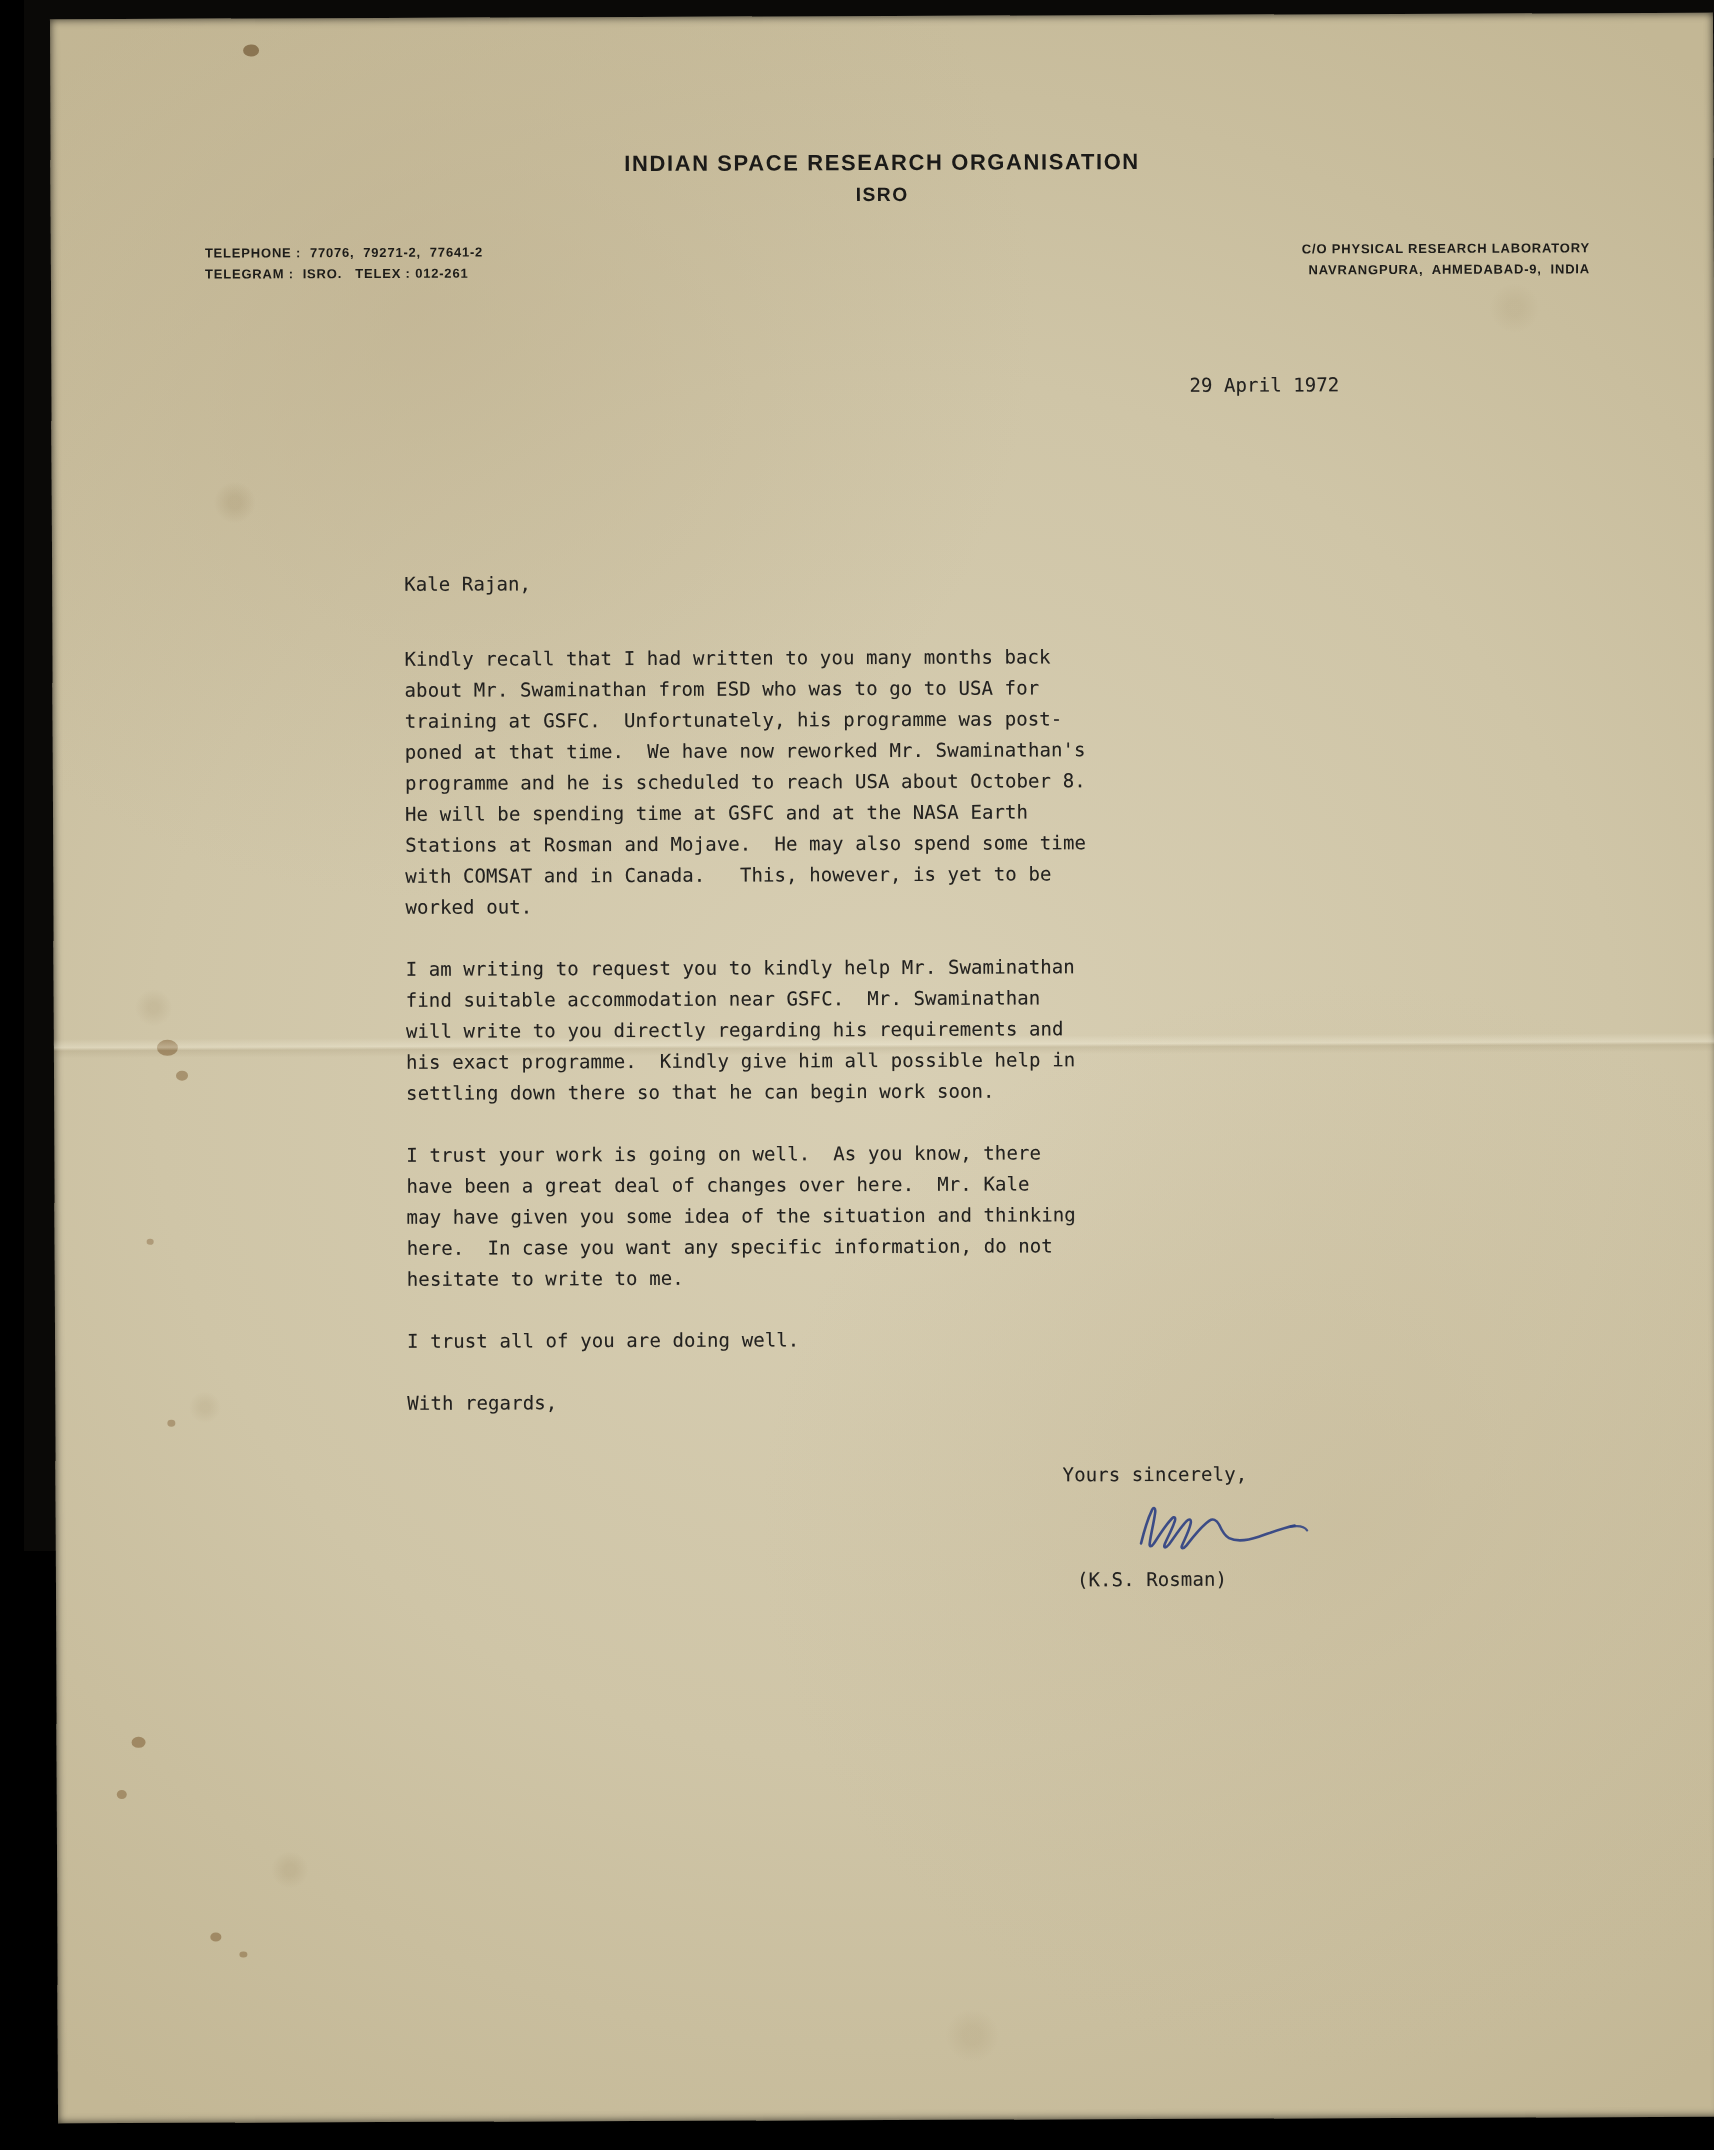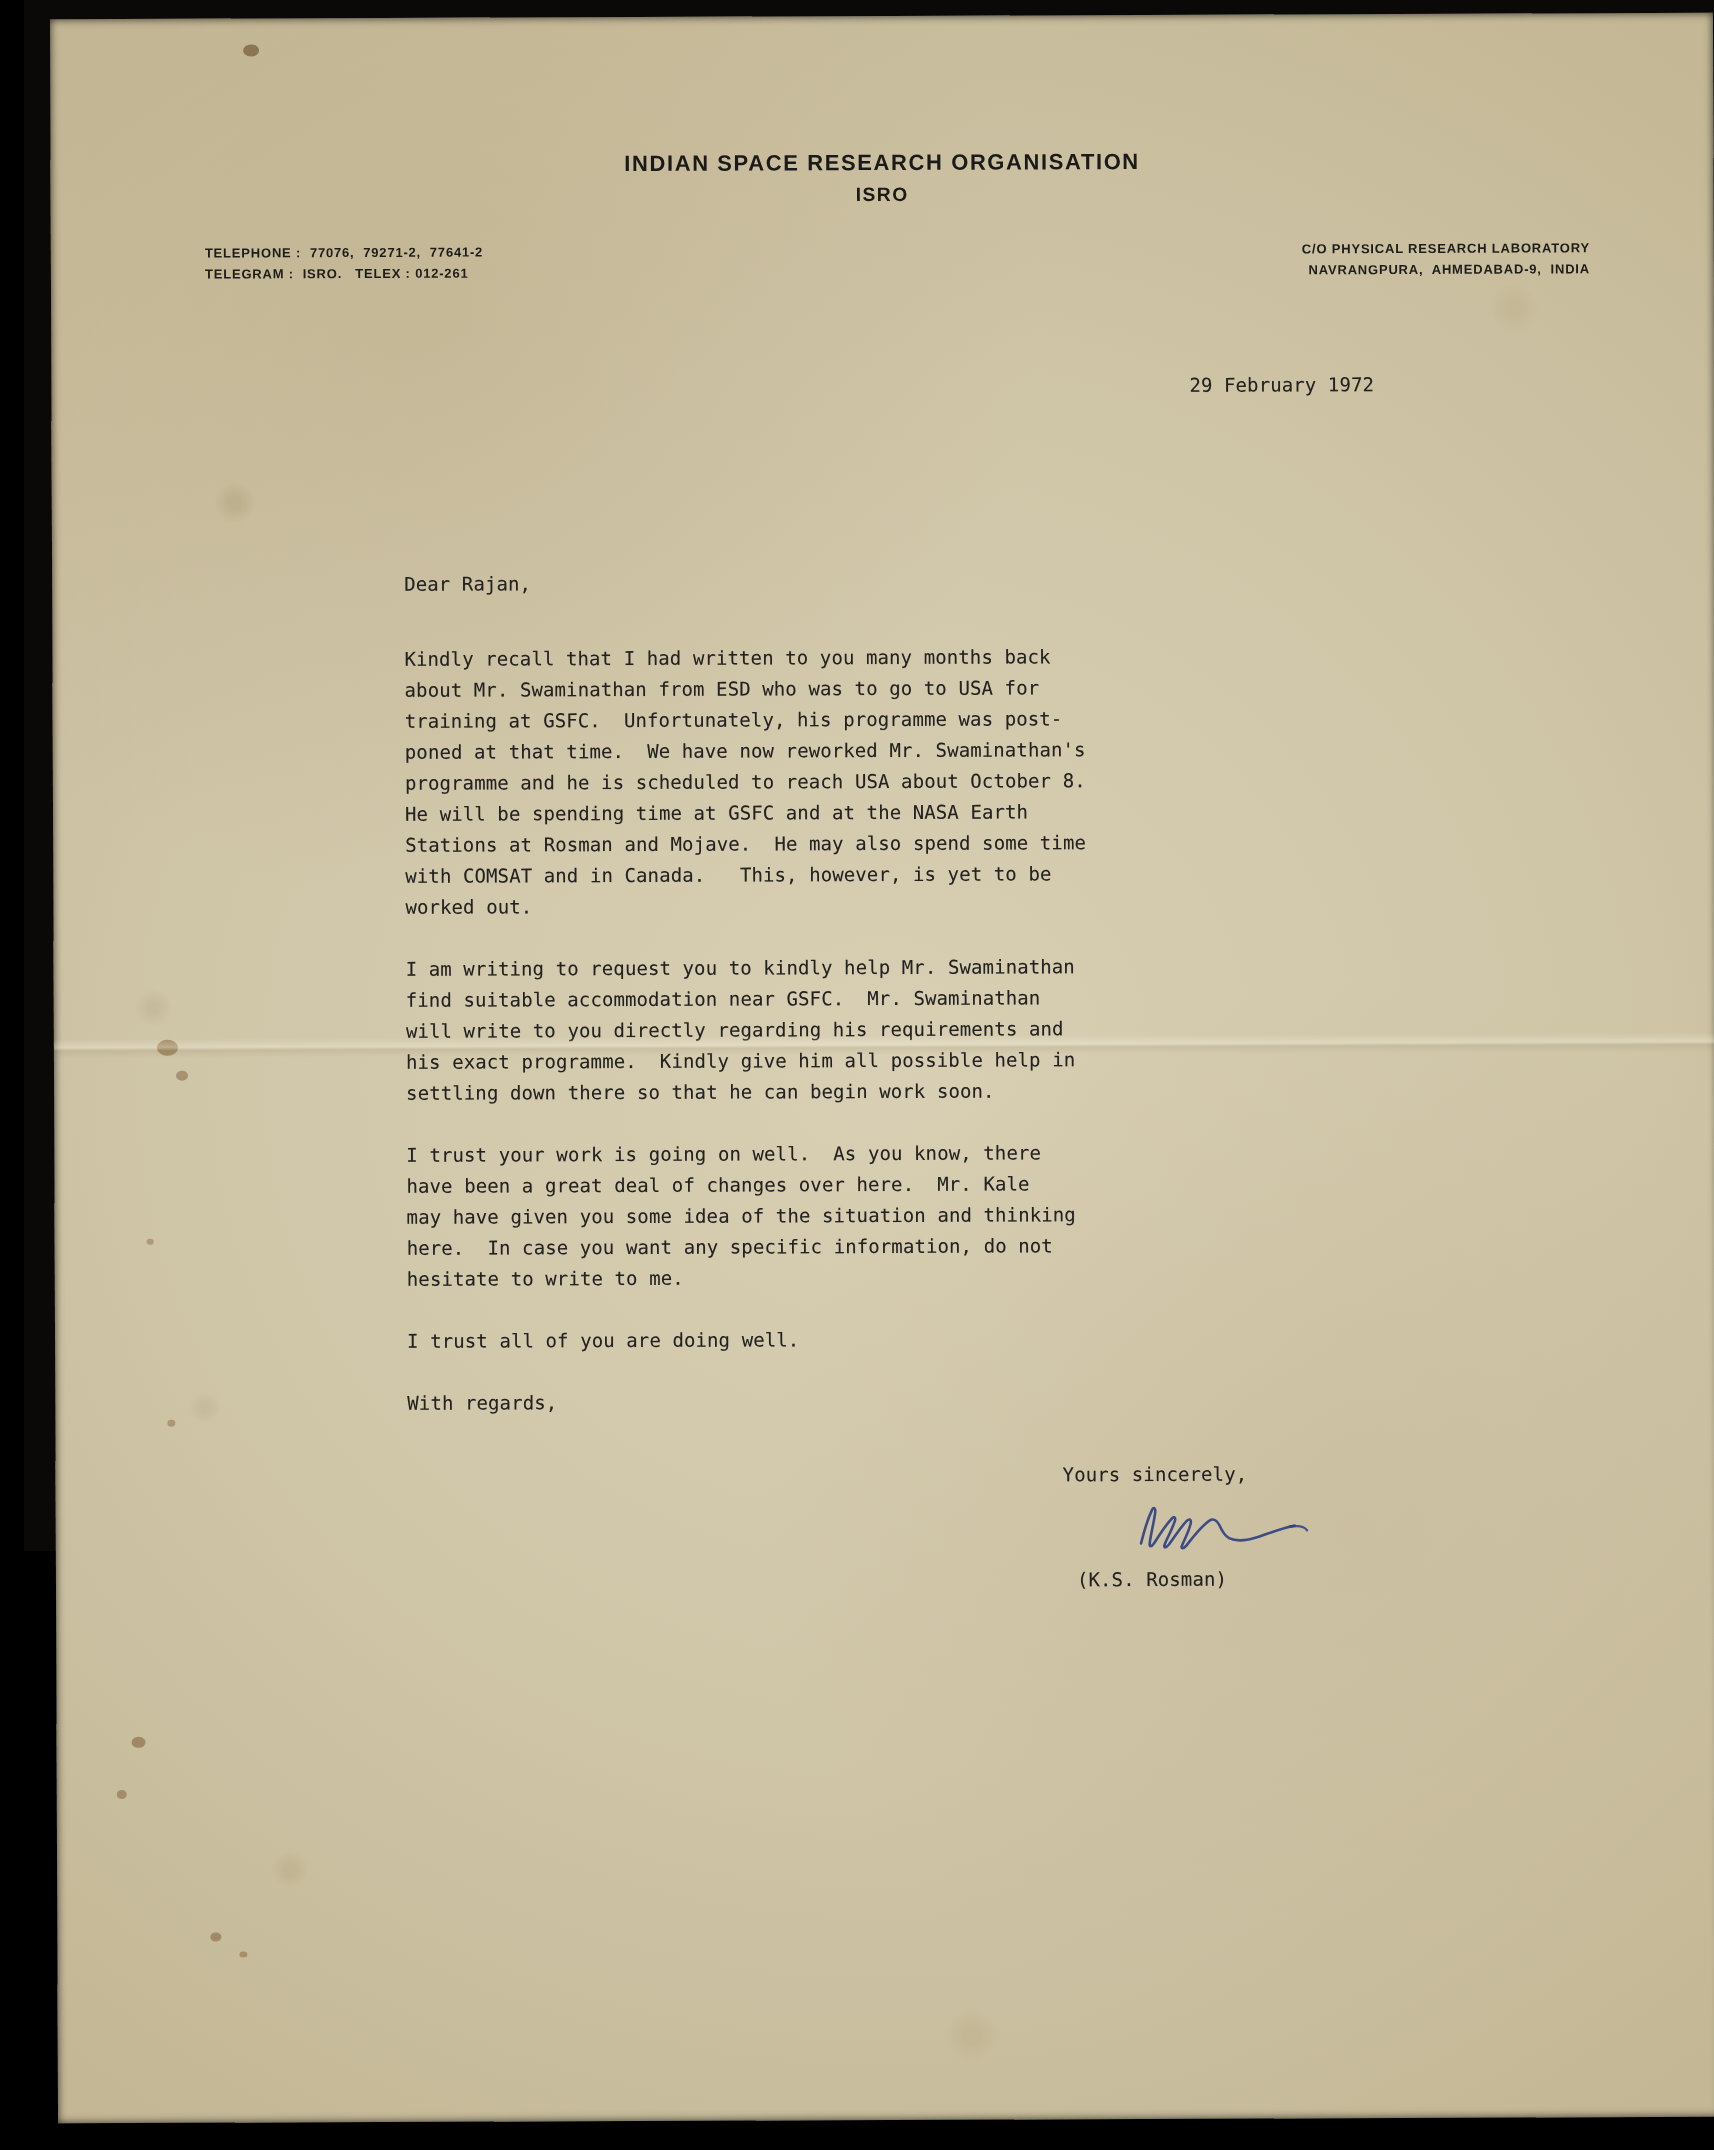--- a/index.html
+++ b/index.html
@@ -187,23 +187,23 @@
     <div class="stain" style="left:112px; top:1401px; width:8px; height:6.8px; background:rgba(108,70,26,0.35);"></div>
     <div class="stain" style="left:92px; top:1220px; width:6.8px; height:5.6px; background:rgba(108,70,26,0.33);"></div>
 
     <div class="lh-title">INDIAN SPACE RESEARCH ORGANISATION</div>
     <div class="lh-abbr">ISRO</div>
     <div class="lh-left" style="white-space:pre;">TELEPHONE :  77076,  79271-2,  77641-2
 TELEGRAM :  ISRO.   TELEX : 012-261</div>
     <div class="lh-right" style="white-space:pre;">C/O PHYSICAL RESEARCH LABORATORY
 NAVRANGPURA,  AHMEDABAD-9,  INDIA</div>
 
-    <div id="date" class="tw">29 February 1972</div>
-
-    <div id="salutation" class="tw">Dear Rajan,</div>
+    <div id="date" class="tw">29 April 1972</div>
+
+    <div id="salutation" class="tw">Kale Rajan,</div>
 
     <div id="body-blocks">
       <div class="tw para">Kindly recall that I had written to you many months back
 about Mr. Swaminathan from ESD who was to go to USA for
 training at GSFC.  Unfortunately, his programme was post-
 poned at that time.  We have now reworked Mr. Swaminathan's
 programme and he is scheduled to reach USA about October 8.
 He will be spending time at GSFC and at the NASA Earth
 Stations at Rosman and Mojave.  He may also spend some time
 with COMSAT and in Canada.   This, however, is yet to be

